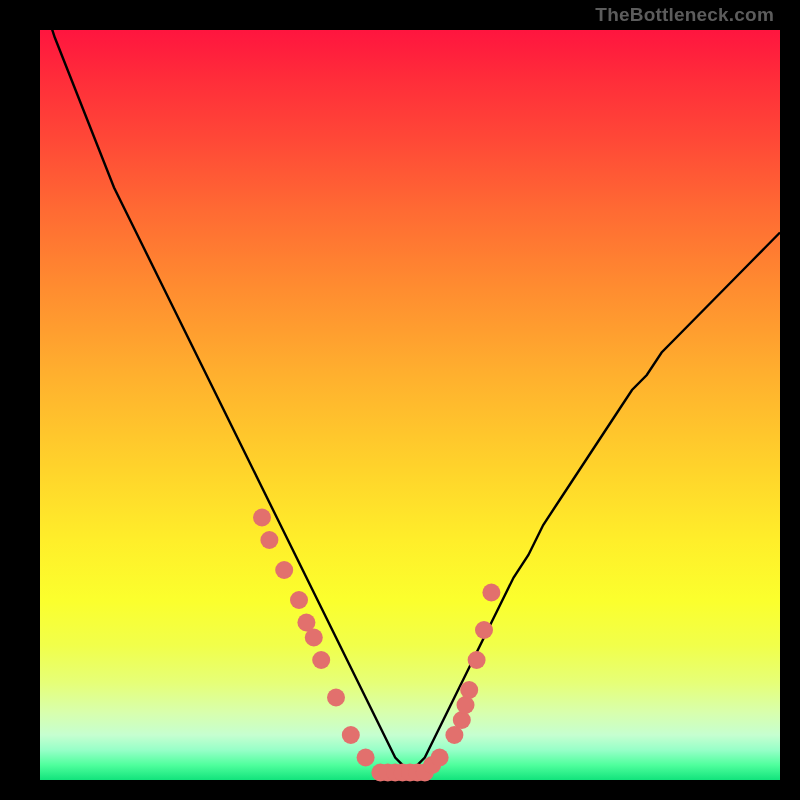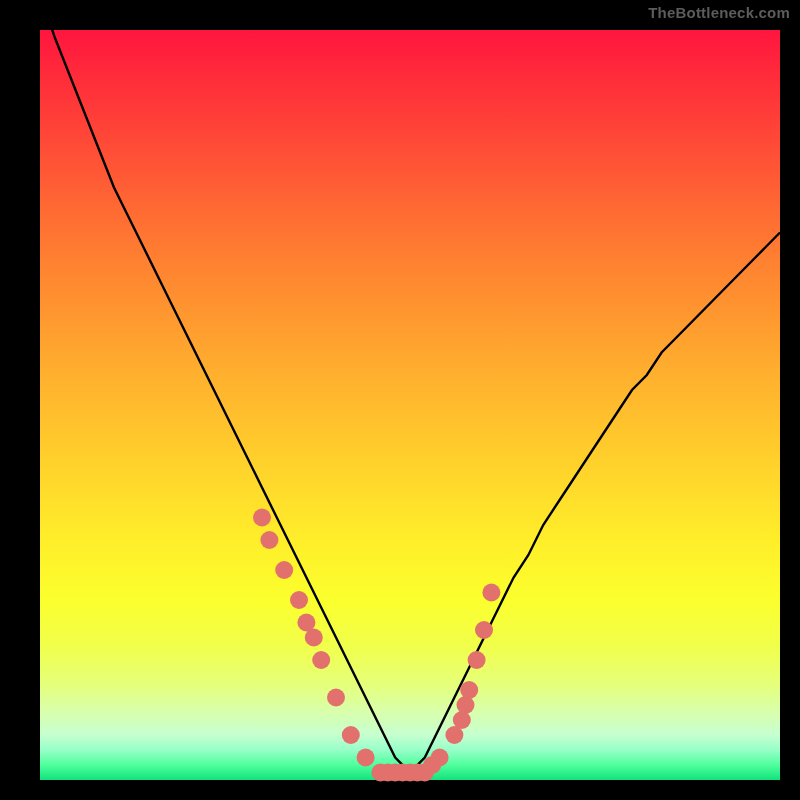--- a/index.html
+++ b/index.html
@@ -39,23 +39,23 @@
       #d8ffad 91%,
       #c6ffd0 94%,
       #97ffc8 96%,
       #4fff9d 98%,
       #12e37c 100%
     );
   }
   .watermark {
     position: absolute;
     top: 4px;
-    right: 10px;
+    right: 26px;
     font-family: Arial, Helvetica, sans-serif;
-    font-size: 15px;
+    font-size: 19px;
     font-weight: bold;
     color: #5c5c5c;
     letter-spacing: 0.2px;
     user-select: none;
   }
   svg.curve {
     position: absolute;
     left: 0;
     top: 0;
     width: 740px;

